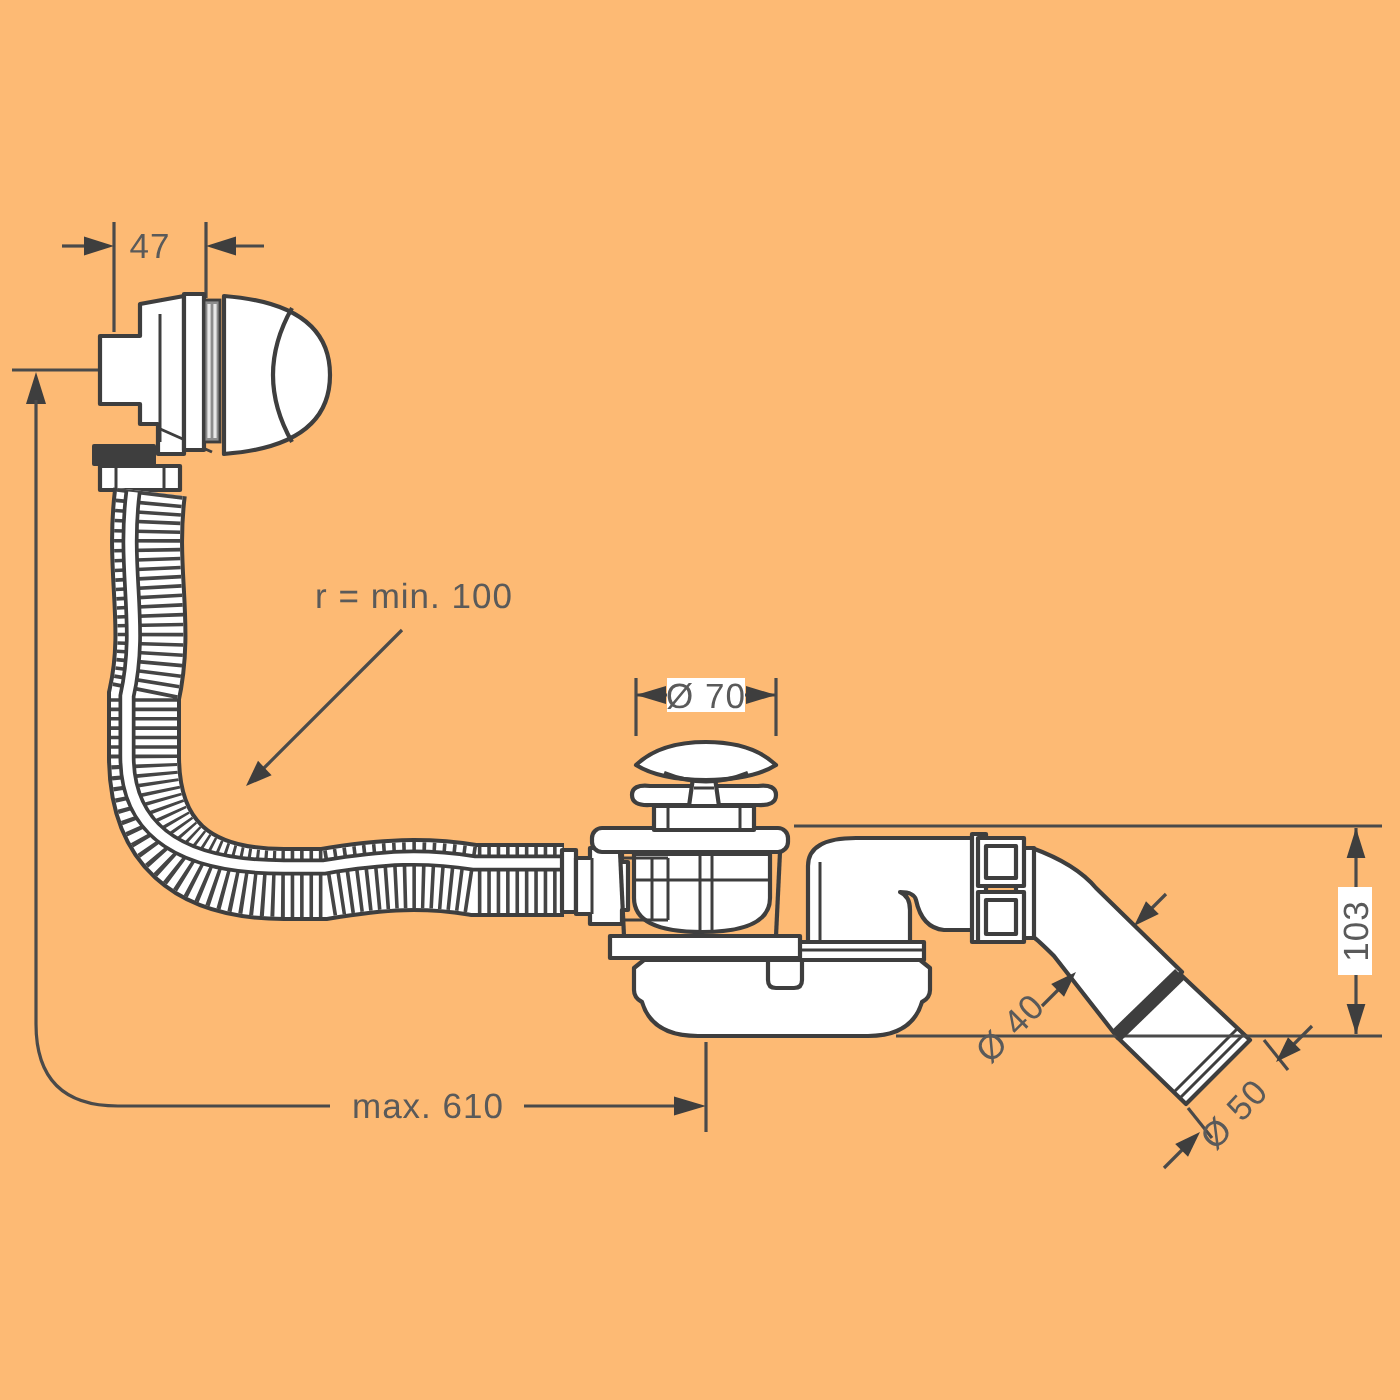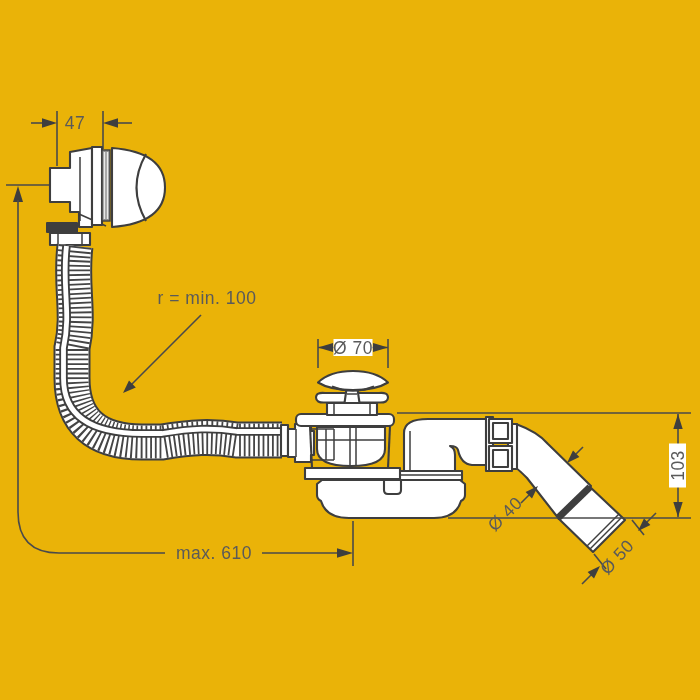--- a/index.html
+++ b/index.html
@@ -1,16 +1,16 @@
 <!DOCTYPE html>
 <html><head>
 <meta charset="utf-8">
 <style>
   html,body{margin:0;padding:0;background:#fff;}
-  .stage{width:700px;height:700px;background:#eab308;position:relative;font-family:"Liberation Sans",sans-serif;}
+  .stage{width:700px;height:700px;background:#fdba74;position:relative;font-family:"Liberation Sans",sans-serif;}
   svg{display:block;}
   .ln{stroke:#3e3e3e;stroke-width:2.1;fill:none;stroke-linejoin:round;}
   .lnf{stroke:#3e3e3e;stroke-width:2.1;fill:#ffffff;stroke-linejoin:round;}
   .thin{stroke:#3e3e3e;stroke-width:1.5;fill:none;}
   .dim{stroke:#4a4a4a;stroke-width:1.6;fill:none;}
   .arr{fill:#3e3e3e;stroke:none;}
   .dimtext{fill:#5a5a5a;font-size:17.5px;letter-spacing:0.5px;}
   .halo{fill:#ffffff;stroke:none;}
   .hose-outline{stroke:#3e3e3e;stroke-width:37;fill:none;stroke-linecap:butt;}
   .hose-fill{stroke:#ffffff;stroke-width:33;fill:none;stroke-linecap:butt;}

